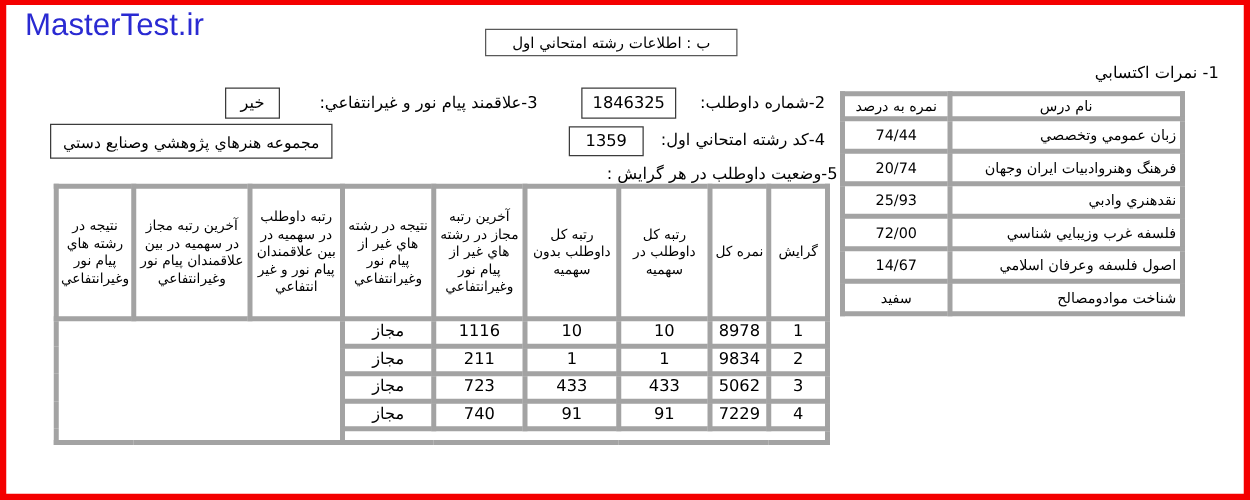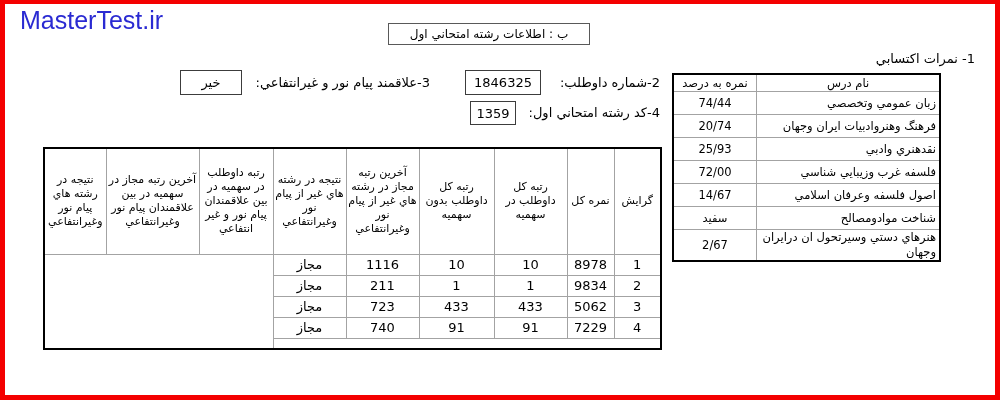--- a/index.html
+++ b/index.html
@@ -12,21 +12,21 @@
   .logo{left:15px;top:2px;font-size:25px;color:#2a2ad2;font-family:"Liberation Sans",sans-serif;letter-spacing:0px;}
   .title-box{left:383px;top:19px;width:200px;height:20px;border:1px solid #595959;
     text-align:center;line-height:20px;font-size:12px;direction:rtl;}
   .heading{font-size:13px;direction:rtl;white-space:nowrap;}
   .scores-heading{right:20px;top:47px;}
   .status-heading{right:325px;top:128px;}
   .lbl{font-size:13px;direction:rtl;white-space:nowrap;position:absolute;}
   .vbox{position:absolute;border:1px solid #3c3c3c;text-align:center;font-size:13px;
     display:flex;align-items:center;justify-content:center;direction:rtl;box-sizing:border-box;}
   table{border-collapse:collapse;direction:rtl;}
-  td{border:1px solid #a3a3a3;}
+  td{border:4px solid #a3a3a3;}
   .scores-table{left:667px;top:69px;}
   .scores-table td{font-size:11.5px;line-height:15px;padding:0 3px;vertical-align:middle;}
   .scores-table .hd td{text-align:center;height:16px;}
   .scores-table .course{width:176px;height:22px;}
   .scores-table .pct{width:76px;text-align:center;}
   .status-table{left:38px;top:143px;table-layout:fixed;border:2px solid #000;}
   .scores-table{border:2px solid #000;}
   .status-table td{text-align:center;vertical-align:middle;font-size:11px;line-height:14px;padding:1px;overflow:hidden;}
   .status-table tr.hdr{height:106px;}
   .status-table tr.row{height:21px;}
@@ -68,37 +68,35 @@
       <td class="pct">72/00</td>
     </tr>
     <tr>
       <td class="course">اصول فلسفه وعرفان اسلامي</td>
       <td class="pct">14/67</td>
     </tr>
     <tr>
       <td class="course">شناخت موادومصالح</td>
       <td class="pct">سفيد</td>
     </tr>
-    <tr>
-      <td class="course" style="white-space:normal;">هنرهاي دستي وسيرتحول ان درايران وجهان</td>
-      <td class="pct">2/67</td>
-    </tr>
   </tbody>
     </table>
 
   <div class="lbl" style="right:335px;top:71px;">2-شماره داوطلب:</div>
   <div class="vbox" style="left:460px;top:66px;width:76px;height:25px;">1846325</div>
 
   <div class="lbl" style="right:565px;top:71px;margin-left:11px;">3-علاقمند پيام نور و غيرانتفاعي:</div>
-  <div class="vbox" style="left:175px;top:66px;width:62px;height:25px;">خير</div>
+  <div class="vbox" style="left:175px;top:66px;width:44px;height:25px;">خير</div>
 
   <div class="lbl" style="right:335px;top:101px;">4-كد رشته امتحاني اول:</div>
-  <div class="vbox" style="left:465px;top:97px;width:46px;height:24px;">1359</div>
+  <div class="vbox" style="left:450px;top:97px;width:60px;height:24px;">1359</div>
 
+  <div class="vbox" style="left:35px;top:95px;width:226px;height:28px;font-size:12.5px;">مجموعه هنرهاي پژوهشي وصنايع دستي</div>
 
+  <div class="abs heading status-heading">5-وضعيت داوطلب در هر گرايش :</div>
 
   <table class="abs status-table">
     <colgroup>
       <col style="width:47px">
         <col style="width:47px">
         <col style="width:73px">
       <col style="width:75px">
         <col style="width:73px">
         <col style="width:73px">
       <col style="width:74px">

